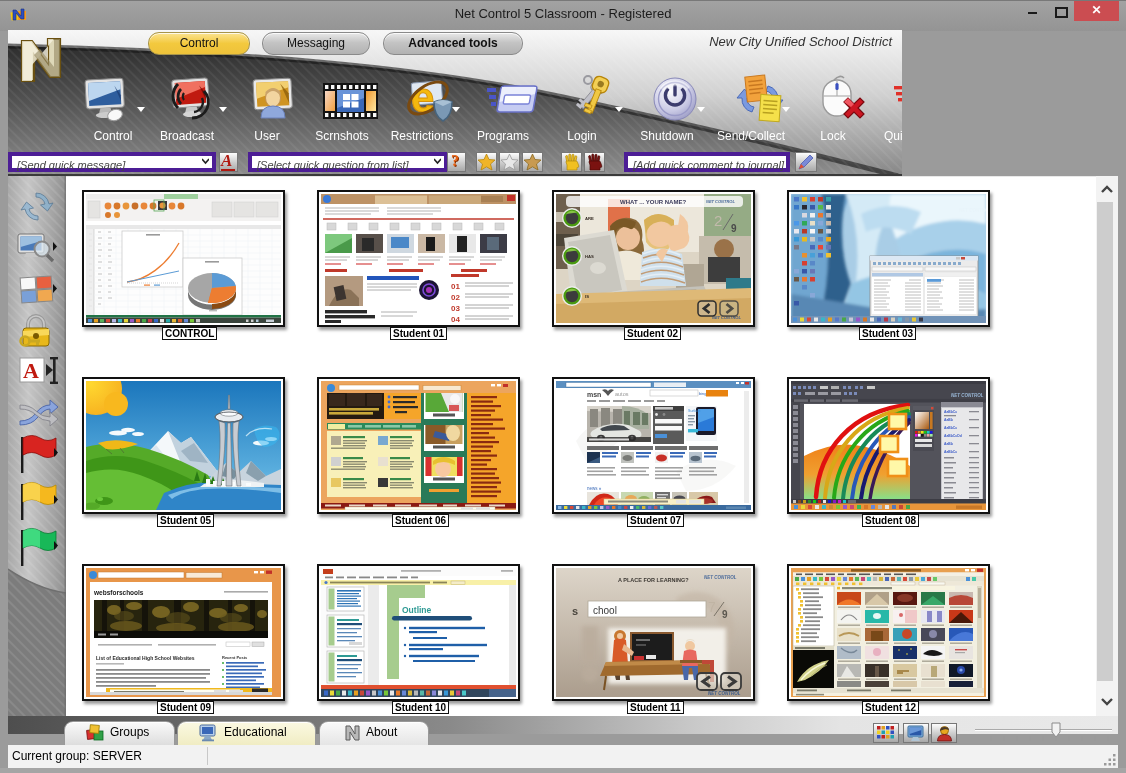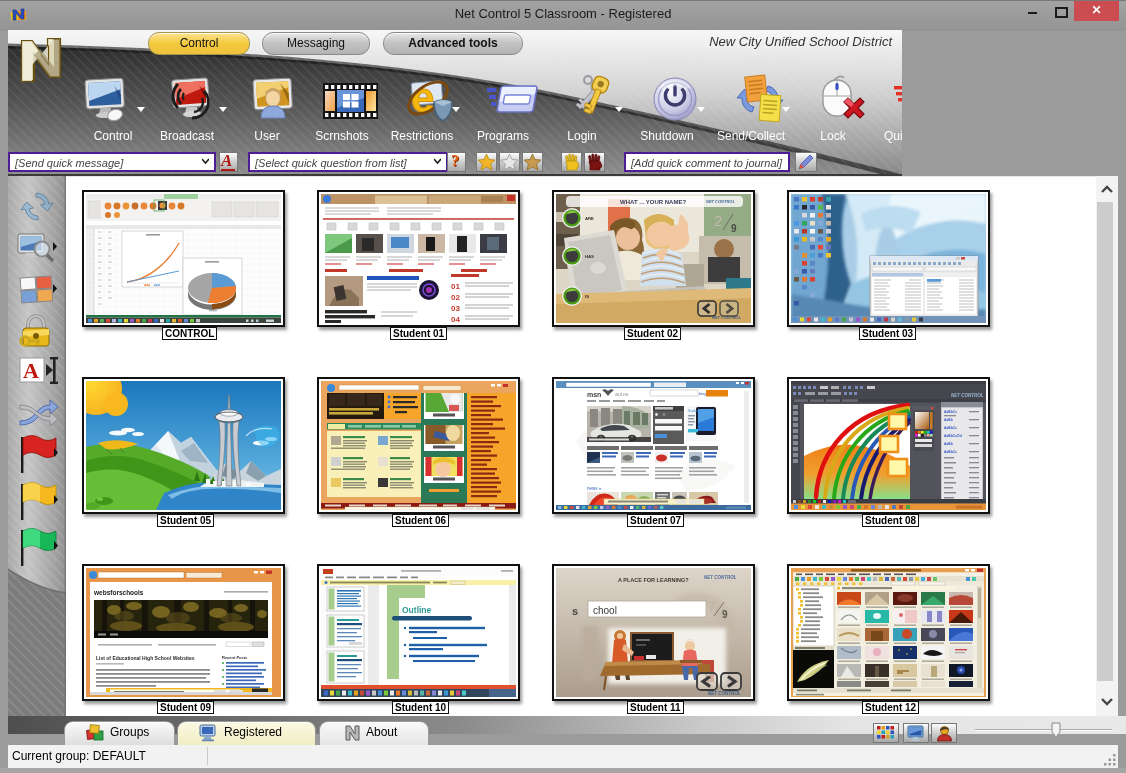--- a/index.html
+++ b/index.html
@@ -14,35 +14,35 @@
 #ribbon{left:8px;top:30px;width:894px;height:146px;overflow:hidden;}
 .tab{top:2px;height:21px;border-radius:11px;font-size:12px;color:#111;text-align:center;line-height:21px;border:1px solid #8a8a8a;box-shadow:inset 0 1px 0 rgba(255,255,255,.8);}
 .tab.gray{background:linear-gradient(#e9e9e9,#c4c4c4 45%,#b2b2b2);}
 #tab-control{left:140px;width:100px;background:linear-gradient(#fbe391,#f3c93e 50%,#eec23a);border-color:#a8954a;}
 #tab-msg{left:254px;width:106px;}
 #tab-adv{left:375px;width:138px;font-weight:bold;}
 #district{right:10px;top:4px;font-size:13px;font-style:italic;color:#333;}
 .iconlabel{top:99px;font-size:12px;color:#fff;text-align:center;}
 .dd{width:0;height:0;border-left:4px solid transparent;border-right:4px solid transparent;border-top:5px solid #fff;top:77px;}
 
-.qcombo{top:122px;height:20px;background:#fff;border:2px solid #4c1d95;font-size:11px;font-style:italic;color:#444;line-height:18px;padding-left:5px;box-sizing:border-box;}
+.qcombo{top:122px;height:20px;background:#fff;border:4px solid #4c1d95;font-size:11px;font-style:italic;color:#444;line-height:18px;padding-left:5px;box-sizing:border-box;}
 .qchev{top:128px;width:7px;height:7px;}
 .qtile{top:122px;width:21px;height:20px;background:linear-gradient(#fdfdfd,#cfcfcf 50%,#a8a8a8);border:1px solid #777;box-sizing:border-box;}
 
 #content{left:66px;top:176px;width:1030px;height:540px;background:#fff;border-top:1px solid #e8e8e8;}
 #sidebar{left:8px;top:176px;width:58px;height:540px;}
 
 #vscroll{left:1096px;top:176px;width:22px;height:540px;background:#f3f3f3;}
 #vthumb{left:1px;top:26px;width:16px;height:479px;background:#cdcdcd;}
 
 .thumb{width:195px;height:129px;border:2px solid #111;padding:2px;background:#fff;box-shadow:2px 3px 3px rgba(0,0,0,.4);}
 .tlabel{height:11px;border:1px solid #111;background:#fff;font-size:10px;font-weight:bold;color:#000;line-height:11px;padding:0 2px;white-space:nowrap;}
 .tinner{position:relative;width:195px;height:129px;overflow:hidden;background:#fff;}
 
-#bottombar{left:8px;top:716px;width:1110px;height:18px;background:linear-gradient(90deg,#4e4e4e,#8a8a8a 40%,#c9c9c9 62%,#e4e4e4 75%,#e9e9e9);padding-left:9px;}
+#bottombar{left:8px;top:716px;width:1110px;height:18px;background:linear-gradient(90deg,#4e4e4e,#8a8a8a 40%,#c9c9c9 62%,#e4e4e4 75%,#e9e9e9);}
 .btab{top:5px;height:24px;border:1px solid #999;border-bottom:none;border-radius:9px 9px 0 0;font-size:12px;color:#000;box-shadow:inset 0 1px 0 #fff;}
 #statusbar{left:8px;top:745px;width:1110px;height:23px;background:#f2f2f2;font-size:12px;color:#000;}
 #bottomedge{left:0;top:768px;width:1126px;height:5px;background:#a5a5a5;}
 </style></head>
 <body>
 <div class="abs" id="titlebar"></div>
 <div class="abs" id="title-text">Net Control 5 Classroom - Registered</div>
 <svg class="abs" style="left:10px;top:6px" width="17" height="17" viewBox="0 0 17 17">
  <rect x="1" y="6" width="8" height="8" fill="#f3c713" transform="rotate(-8 5 10)"></rect>
  <rect x="8" y="5" width="8" height="9" fill="#f59a1d"></rect>
@@ -2042,21 +2042,21 @@
  <rect x="8" y="7" width="9" height="9" fill="#30a048" stroke="#0a6a20" stroke-width="0.8"></rect>
  <rect x="4" y="1" width="9" height="8" fill="#f0c030" stroke="#9a7a00" stroke-width="0.8" transform="rotate(5 8 5)"></rect>
 </svg>
 <div class="abs" style="left:102px;top:9px;font-size:12px">Groups</div>
 <svg class="abs" style="left:190px;top:8px" width="20" height="18" viewBox="0 0 20 18">
  <rect x="2" y="1" width="15" height="11" rx="1.5" fill="#b8d0ea" stroke="#4a6a9a"></rect>
  <rect x="4" y="3" width="11" height="7" fill="#3a68b8"></rect>
  <path d="M7 12 L12 12 L14 16 L5 16 Z" fill="#8aa8c8"></path>
  <rect x="4" y="15.5" width="12" height="1.8" fill="#6a8ab0"></rect>
 </svg>
-<div class="abs" style="left:216px;top:9px;font-size:12px">Registered</div>
+<div class="abs" style="left:216px;top:9px;font-size:12px">Educational</div>
 <svg class="abs" style="left:336px;top:8px" width="17" height="18" viewBox="0 0 17 18">
  <path d="M2 16 L2 2 L6 2 L11 10 L11 2 L15 2 L15 16 L11 16 L6 8 L6 16 Z" fill="#b8b8b8" stroke="#5a5a5a" stroke-width="1"></path>
 </svg>
 <div class="abs" style="left:358px;top:9px;font-size:12px">About</div>
 <div class="abs qtile" style="left:865px;top:7px;width:26px;height:20px"></div>
 <svg class="abs" style="left:869px;top:10px" width="18" height="14">
  <g>
         <rect x="0" y="0" width="3.5" height="3.5" fill="#c02020"></rect>
         <rect x="4.5" y="0" width="3.5" height="3.5" fill="#e0a020"></rect>
         <rect x="9" y="0" width="3.5" height="3.5" fill="#3050c0"></rect>
@@ -2097,21 +2097,21 @@
         <line x1="53" y1="0" x2="53" y2="5"></line>
         <line x1="66" y1="0" x2="66" y2="5"></line>
         <line x1="79" y1="0" x2="79" y2="5"></line>
         <line x1="92" y1="0" x2="92" y2="5"></line>
         <line x1="105" y1="0" x2="105" y2="5"></line>
         <line x1="118" y1="0" x2="118" y2="5"></line>
       </g>
 </svg>
 </div>
 <div class="abs" id="statusbar">
-    <span style="position:absolute;left:4px;top:4px">Current group: DEFAULT</span>
+    <span style="position:absolute;left:4px;top:4px">Current group: SERVER</span>
 <div class="abs" style="left:199px;top:2px;width:1px;height:18px;background:#c8c8c8"></div>
 <svg class="abs" style="left:1096px;top:9px" width="13" height="13">
  <g fill="#9a9a9a">
         <rect x="9" y="0" width="2.5" height="2.5"></rect>
         <rect x="9" y="4.5" width="2.5" height="2.5"></rect>
         <rect x="4.5" y="4.5" width="2.5" height="2.5"></rect>
         <rect x="9" y="9" width="2.5" height="2.5"></rect>
         <rect x="4.5" y="9" width="2.5" height="2.5"></rect>
         <rect x="0" y="9" width="2.5" height="2.5"></rect>
       </g>

